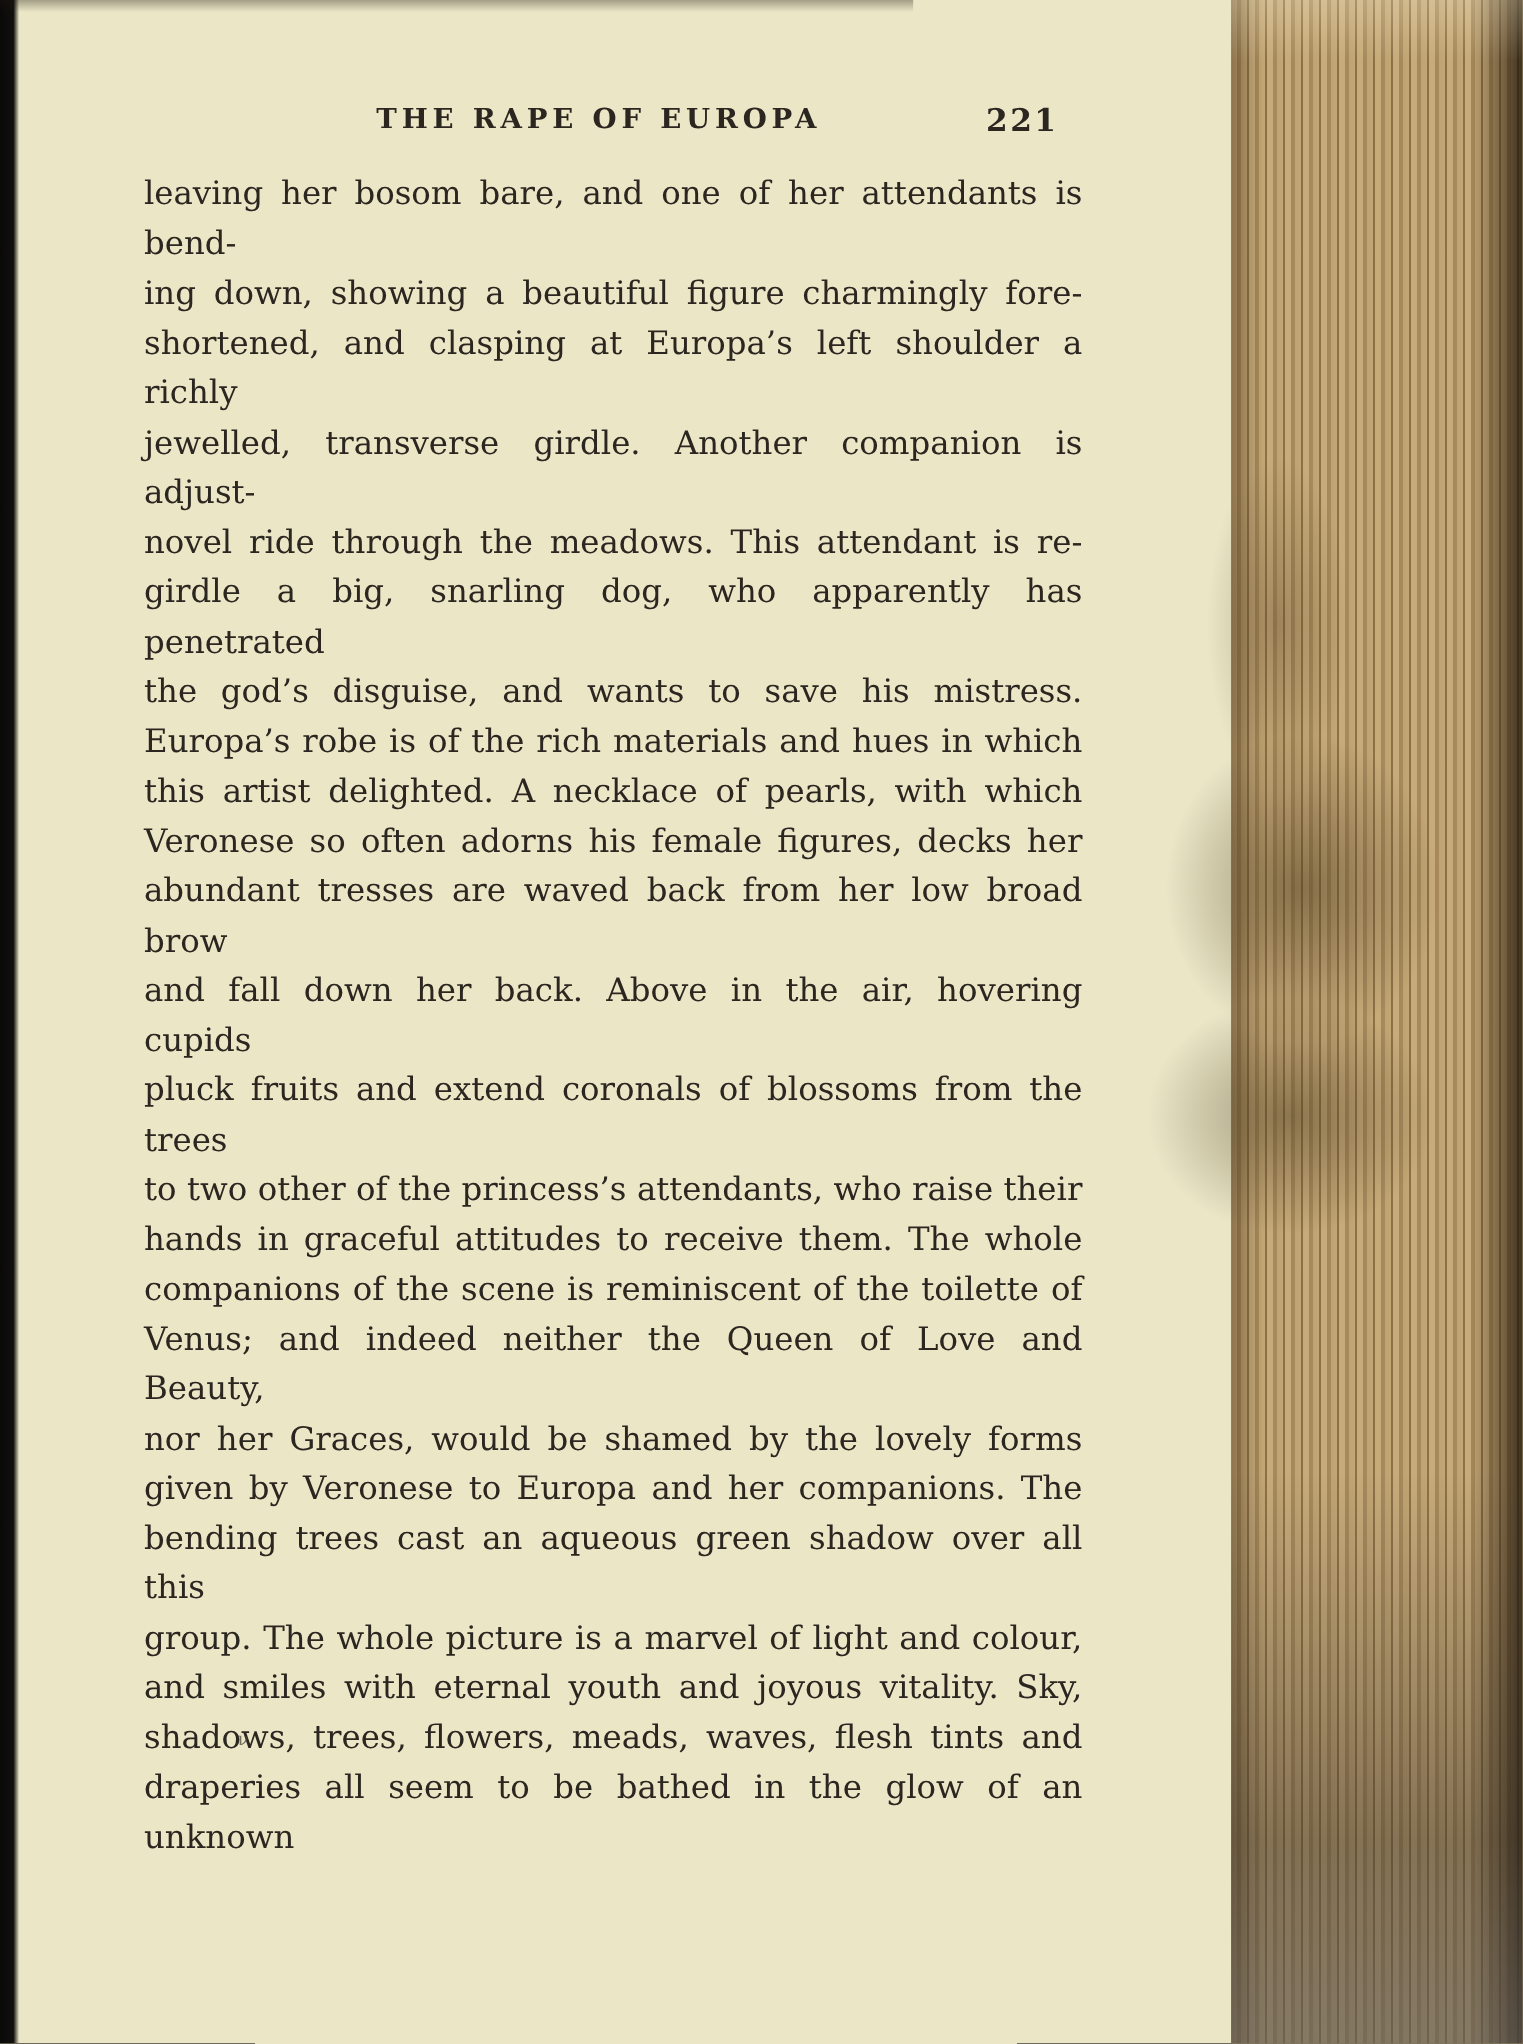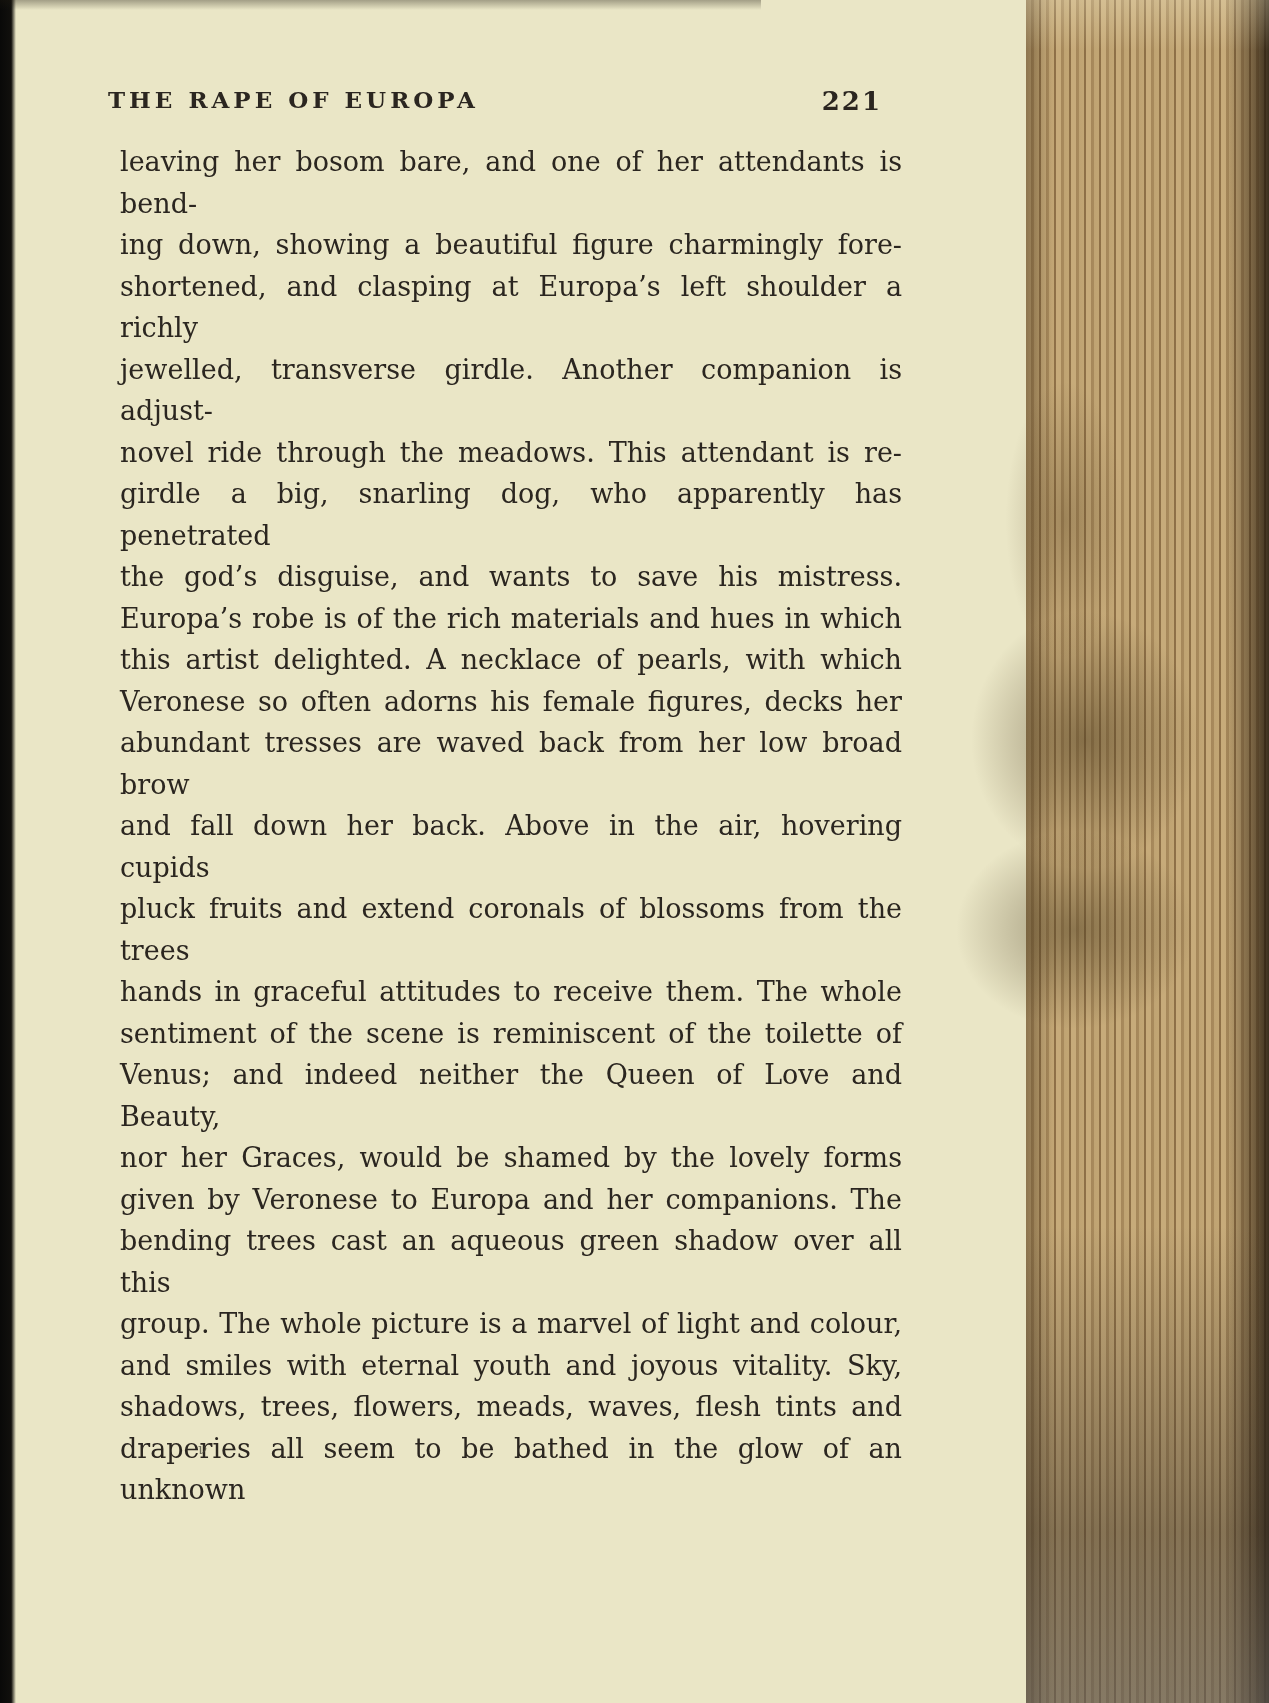--- a/index.html
+++ b/index.html
@@ -91,20 +91,21 @@
   .header {
     position: absolute;
     left: 120px; top: 86px;
     width: 782px;
     height: 34px;
     color: #2b2620;
   }
   .header-title {
     position: absolute;
     left: 0; right: 0;
+    text-align: center;
     font-size: 23px;
     font-weight: 700;
     letter-spacing: 4px;
     transform: translateX(-12px);
   }
   .page-number {
     position: absolute;
     right: 20px; top: 0;
     font-size: 26px;
     font-weight: 700;
@@ -158,22 +159,23 @@
     <div class="line">jewelled, transverse girdle.  Another companion is adjust-</div>
     <div class="line">novel ride through the meadows.  This attendant is re-</div>
     <div class="line">girdle a big, snarling dog, who apparently has penetrated</div>
     <div class="line">the god’s disguise, and wants to save his mistress.</div>
     <div class="line">Europa’s robe is of the rich materials and hues in which</div>
     <div class="line">this artist delighted.  A necklace of pearls, with which</div>
     <div class="line">Veronese so often adorns his female figures, decks her</div>
     <div class="line">abundant tresses are waved back from her low broad brow</div>
     <div class="line">and fall down her back.  Above in the air, hovering cupids</div>
     <div class="line">pluck fruits and extend coronals of blossoms from the trees</div>
+    <div class="line">to two other of the princess’s attendants, who raise their</div>
     <div class="line">hands in graceful attitudes to receive them.  The whole</div>
-    <div class="line">sentiment of the scene is reminiscent of the toilette of</div>
+    <div class="line">companions of the scene is reminiscent of the toilette of</div>
     <div class="line">Venus; and indeed neither the Queen of Love and Beauty,</div>
     <div class="line">nor her Graces, would be shamed by the lovely forms</div>
     <div class="line">given by Veronese to Europa and her companions.  The</div>
     <div class="line">bending trees cast an aqueous green shadow over all this</div>
     <div class="line">group.  The whole picture is a marvel of light and colour,</div>
     <div class="line">and smiles with eternal youth and joyous vitality.  Sky,</div>
     <div class="line">shadows, trees, flowers, meads, waves, flesh tints and</div>
     <div class="line">draperies all seem to be bathed in the glow of an unknown</div>
 
   </div>

